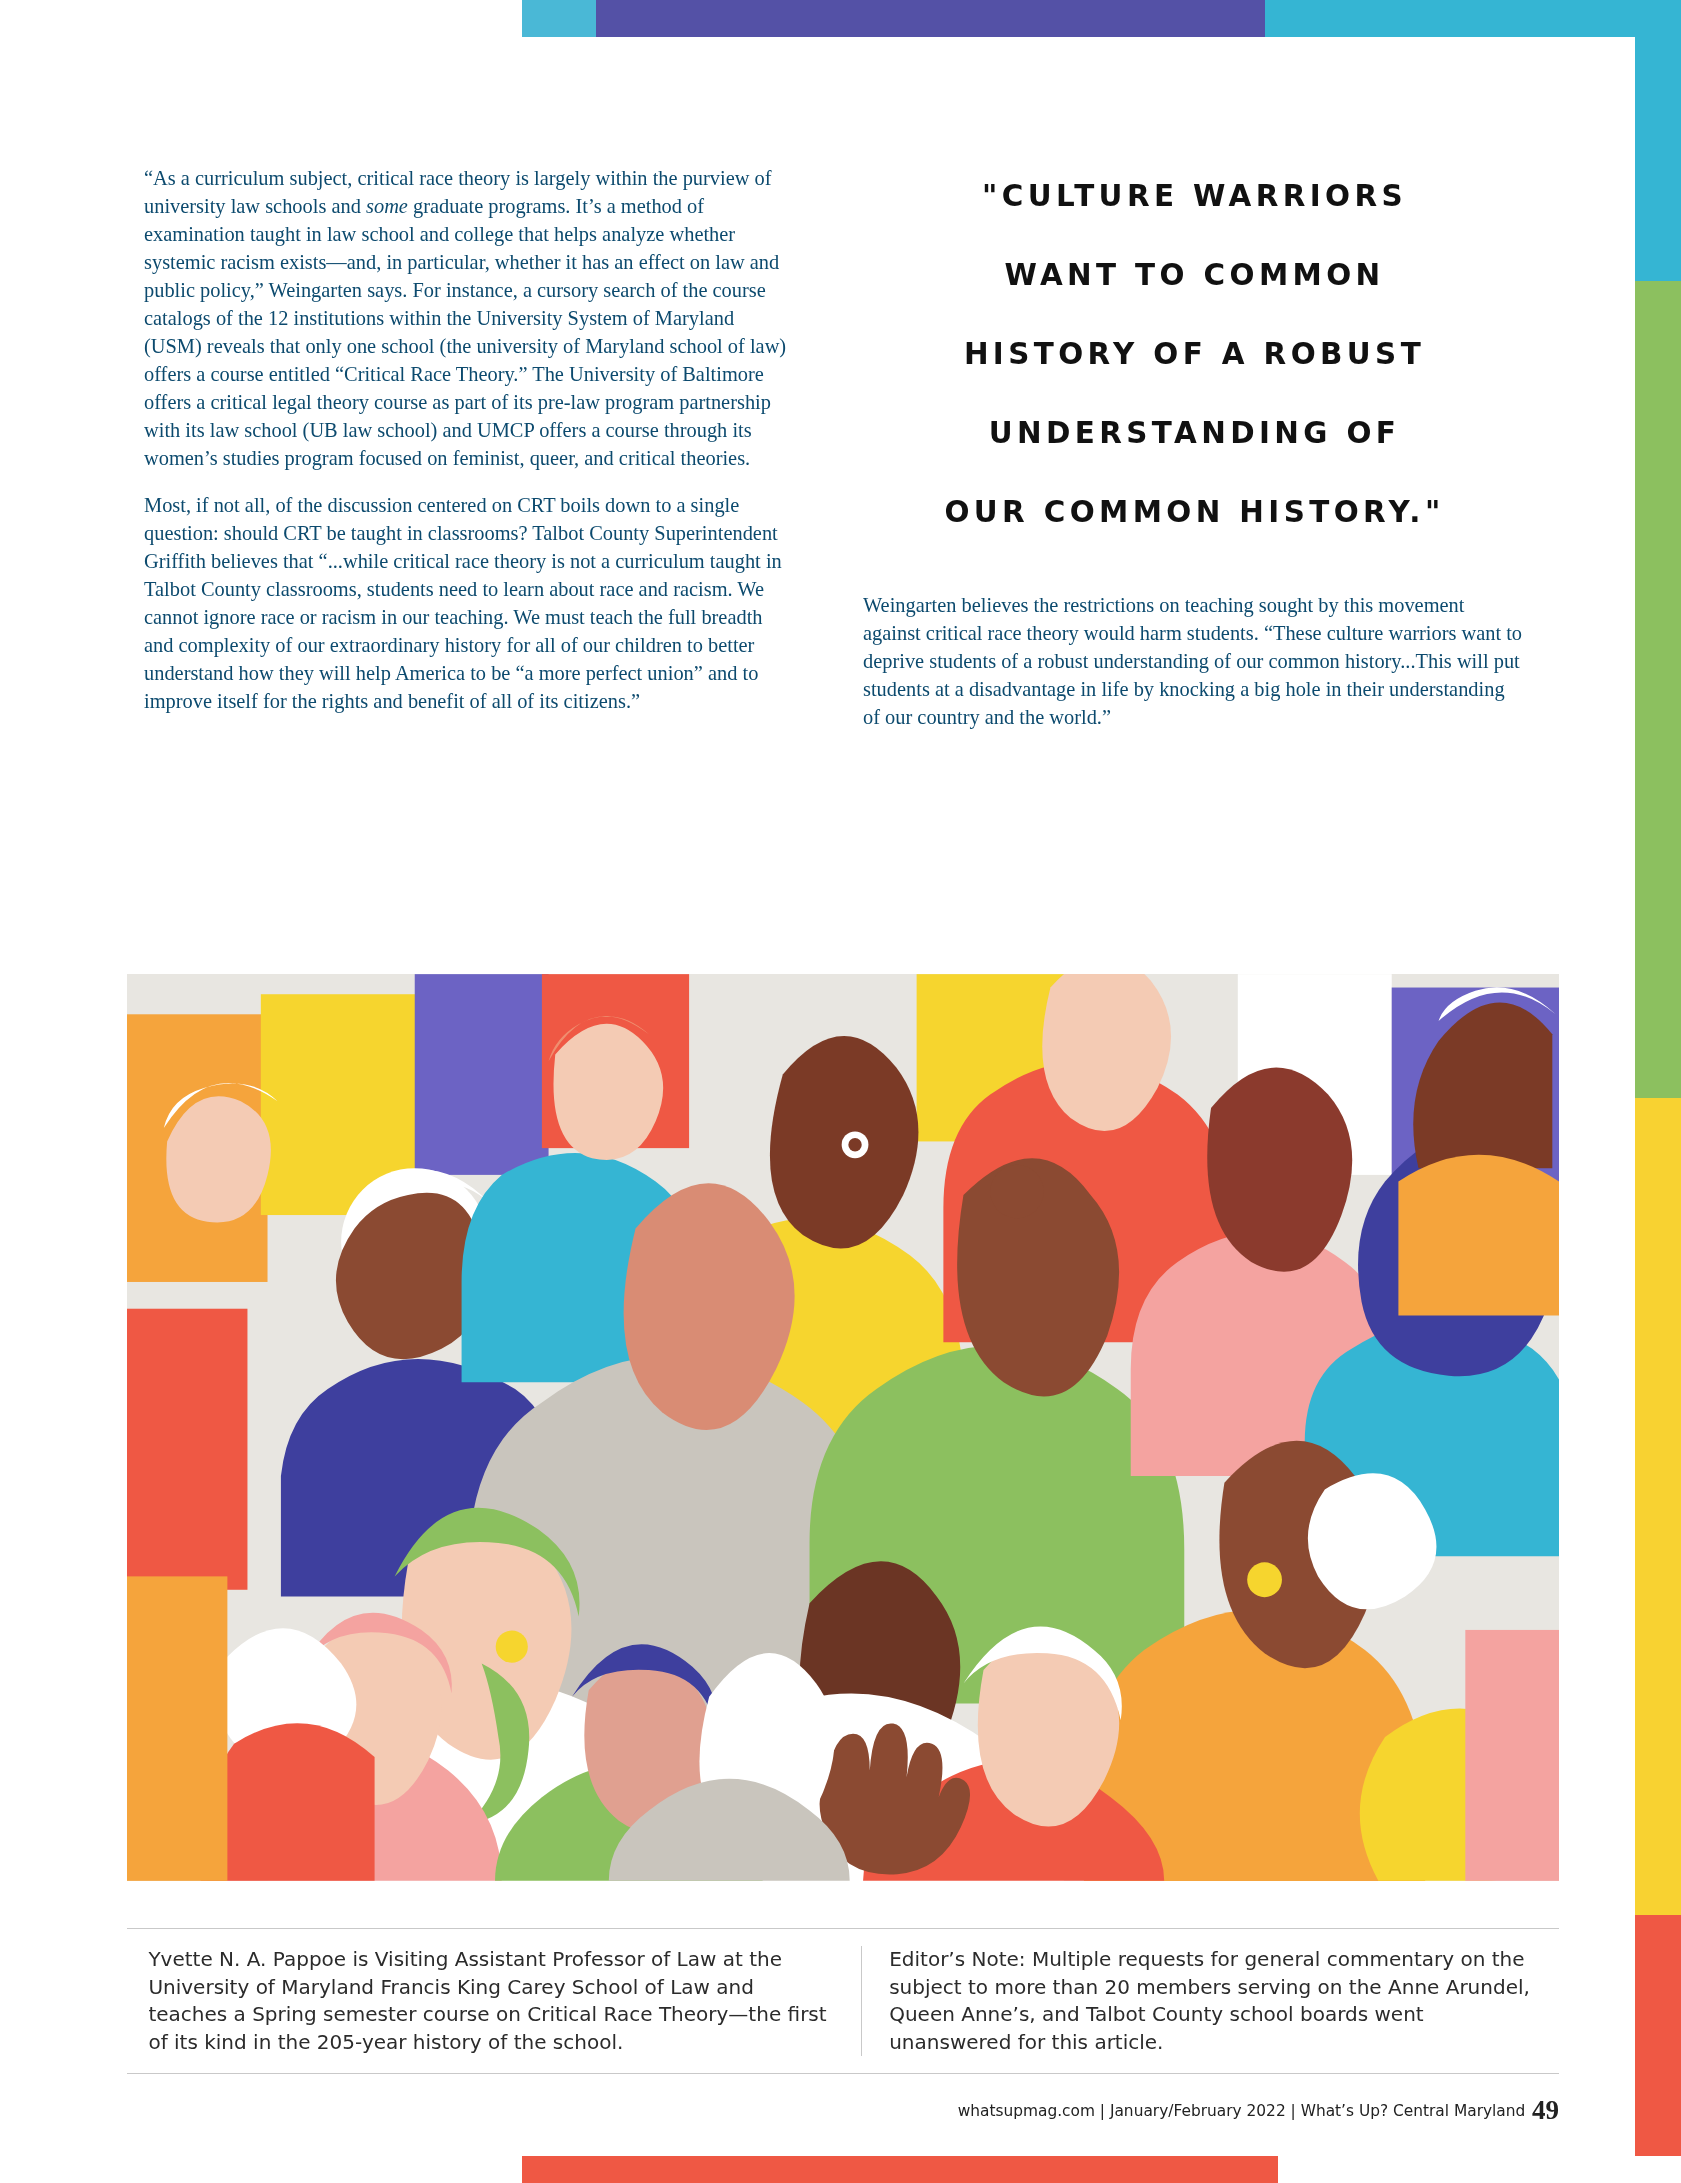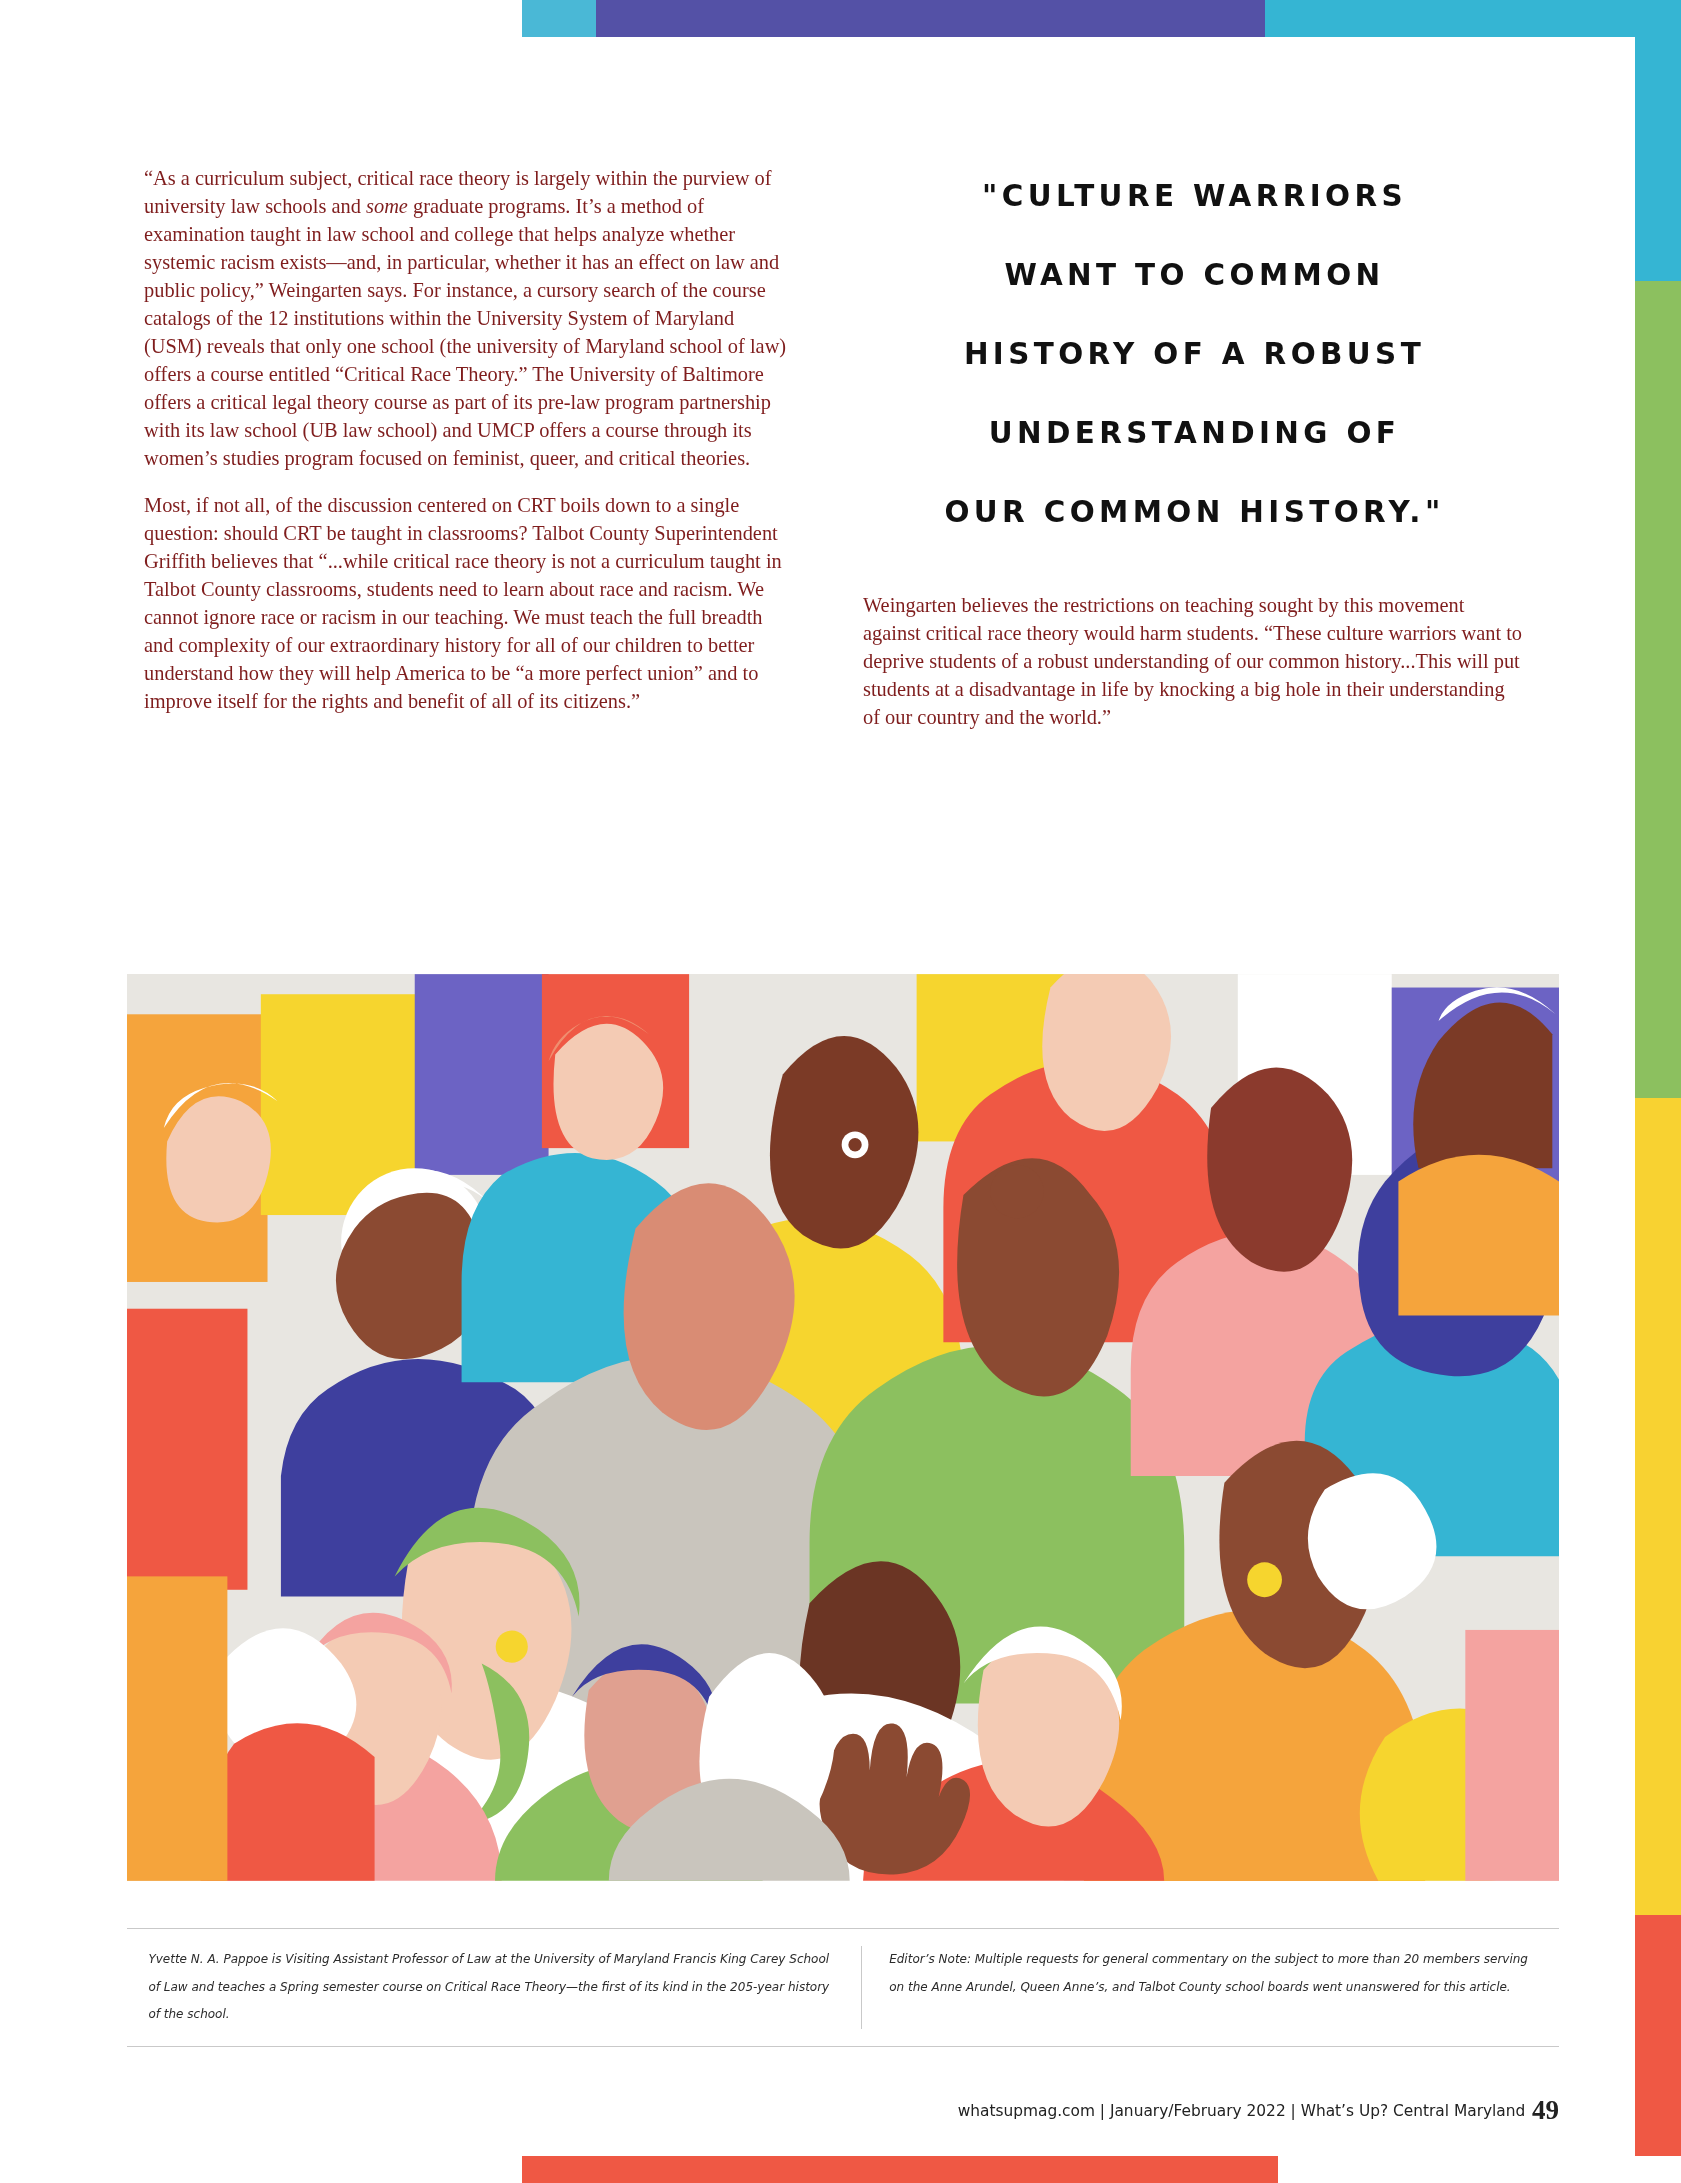--- a/index.html
+++ b/index.html
@@ -69,21 +69,21 @@
     position: absolute;
     left: 863px;
     top: 157px;
     width: 663px;
   }
 
   p.body {
     font-family: "Liberation Serif", serif;
     font-size: 20.4px;
     line-height: 28px;
-    color: #7f1d1d;
+    color: #0c4a6e;
     margin: 0 0 19px 0;
     text-align: left;
     hyphens: manual;
   }
   p.body em { font-style: italic; }
 
   h2.section-head {
     font-family: "DejaVu Sans", sans-serif;
     font-weight: bold;
     font-size: 27.4px;
@@ -124,22 +124,21 @@
     left: 127px;
     top: 1928px;
     width: 1432px;
     border-top: 1px solid #c9c9c9;
     border-bottom: 1px solid #c9c9c9;
     padding: 17.4px 0 17.4px 0;
     display: flex;
   }
   .note-col {
     font-family: "DejaVu Sans", sans-serif;
-    font-style: italic;
-    font-size: 12px;
+    font-size: 20px;
     line-height: 27.4px;
     color: #2b2b2b;
   }
   .note-left { width: 706px; padding: 0 27px 0 21.4px; }
   .note-right {
     width: 669px;
     padding: 0 20px 0 27px;
     border-left: 1px solid #c9c9c9;
   }
 

